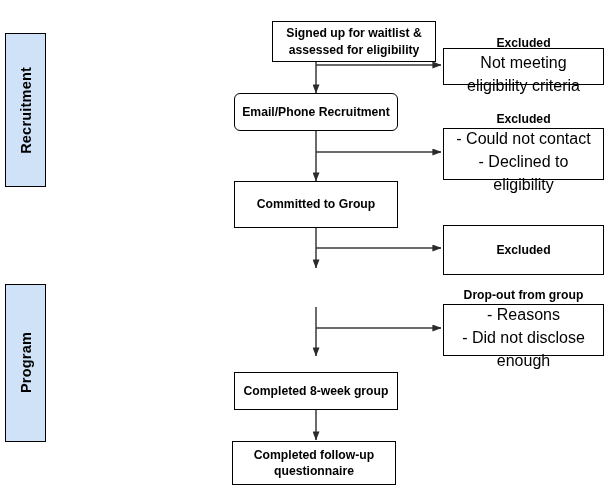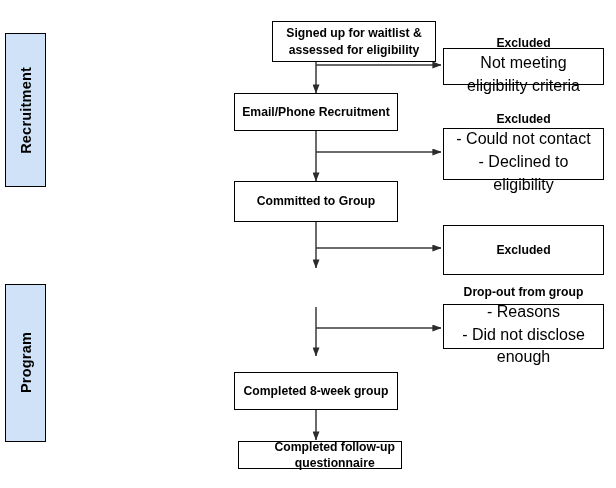--- a/index.html
+++ b/index.html
@@ -115,52 +115,52 @@
 
   <div class="phase-band" style="left:5px; top:284px; width:41px; height:158px;">
     <span class="phase-label">Program</span>
   </div>
 
   <div class="node" style="left:234px; top:21px; width:164px; height:41px;margin-left:38px;">
     <div class="node-title">Signed up for waitlist &amp;
 assessed for eligibility</div>
   </div>
 
-  <div class="node" style="left:234px; top:93px; width:164px; height:38px;">
+  <div class="node" style="left:234px; top:93px; width:164px; height:38px;border-radius:6px;">
     <div class="node-title">Email/Phone Recruitment</div>
   </div>
 
-  <div class="node" style="left:234px; top:181px; width:164px; height:41px;">
+  <div class="node" style="left:234px; top:181px; width:164px; height:47px;">
     <div class="node-title">Committed to Group</div>
   </div>
 
 
   <div class="node" style="left:234px; top:372px; width:164px; height:38px;">
     <div class="node-title">Completed 8-week group</div>
   </div>
 
-  <div class="node" style="left:238px; top:441px; width:164px; height:28px;align-items:flex-end;">
+  <div class="node" style="left:232px; top:441px; width:164px; height:44px;">
     <div class="node-title">Completed follow-up
 questionnaire</div>
   </div>
 
   <div class="node" style="left:443px; top:48px; width:161px; height:37px;">
     <div class="node-title">Excluded</div>
     <div class="node-sub">Not meeting eligibility criteria</div>
   </div>
 
   <div class="node" style="left:443px; top:128px; width:161px; height:52px;">
     <div class="node-title">Excluded</div>
     <div class="node-sub">- Could not contact
 - Declined to eligibility</div>
   </div>
 
   <div class="node" style="left:443px; top:225px; width:161px; height:50px;">
     <div class="node-title">Excluded</div>
   </div>
 
-  <div class="node" style="left:443px; top:304px; width:161px; height:45px;">
+  <div class="node" style="left:443px; top:304px; width:161px; height:52px;">
     <div class="node-title">Drop-out from group</div>
     <div class="node-sub">- Reasons
 - Did not disclose enough</div>
   </div>
 
 </div>
 
 </body></html>

